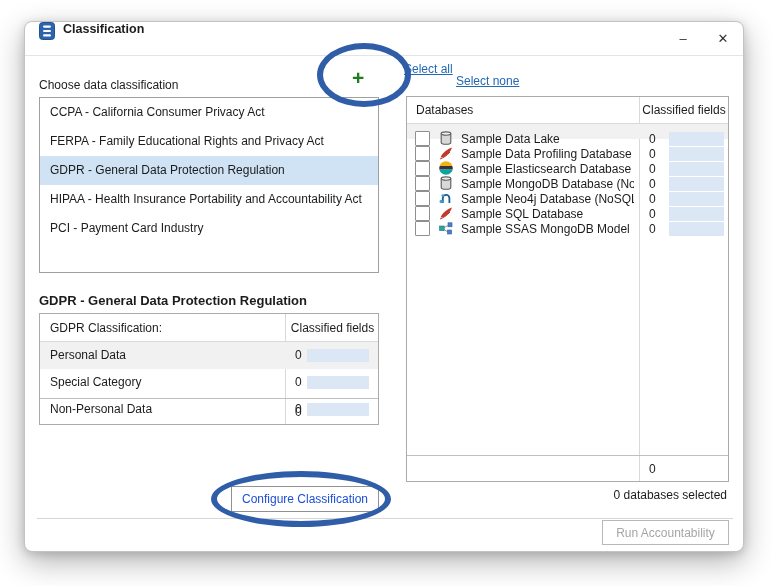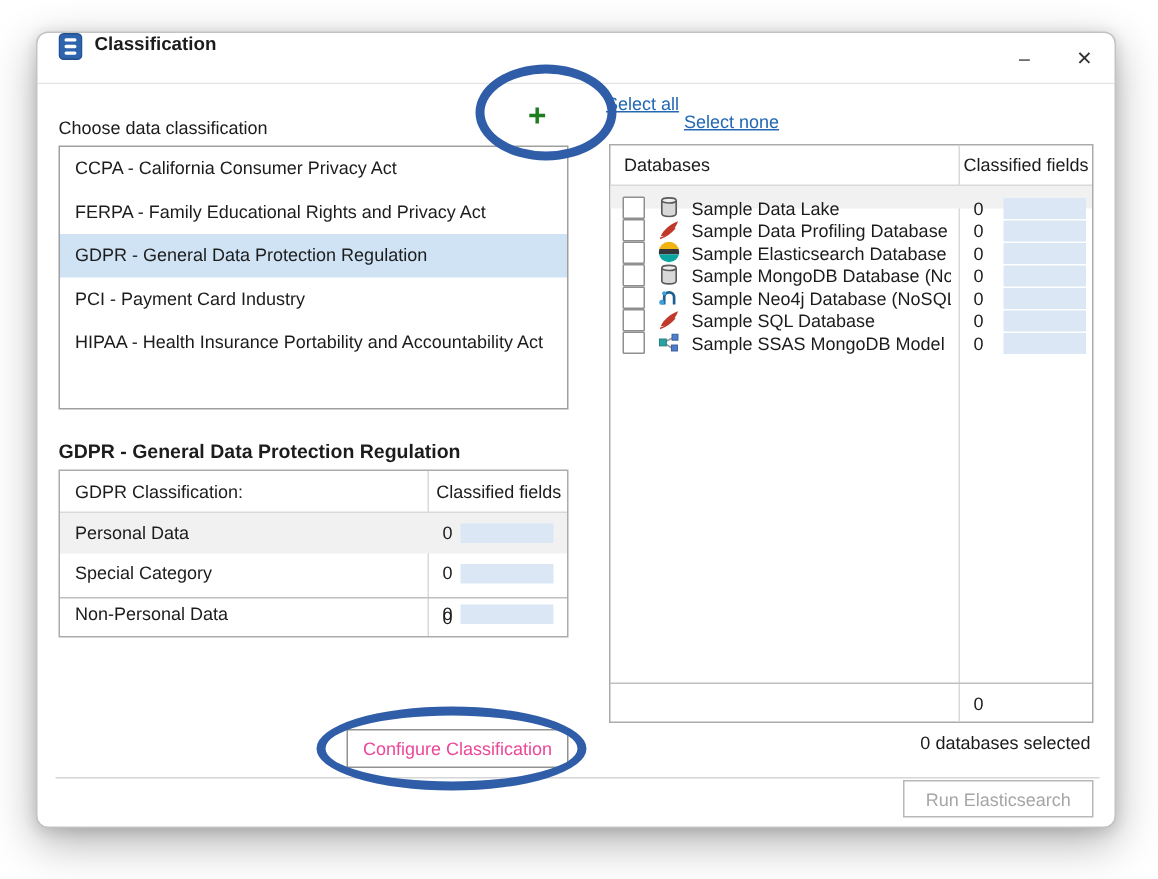--- a/index.html
+++ b/index.html
@@ -29,21 +29,21 @@
   .gdpr-head .h1{position:absolute;left:10px;top:7px;}
   .gdpr-head .h2{position:absolute;left:246px;width:93px;top:7px;text-align:center;}
   .gdpr-row{position:relative;height:27px;}
   .gdpr-row.hl{background:#f1f1f1;}
   .gdpr-row .nm{position:absolute;left:10px;top:6px;}
   .gdpr-row .ct{position:absolute;left:255px;top:6px;}
   .gdpr-row .bar{position:absolute;left:267px;top:7px;width:62px;height:13px;background:#dce7f6;}
   .gdpr-foot{position:absolute;left:0;right:0;bottom:0;height:26px;border-top:1px solid #bfbfbf;}
   .gdpr-foot .ct{position:absolute;left:255px;top:6px;}
   .btn{border:1px solid #919191;background:#fff;display:flex;align-items:center;justify-content:center;
-       font-family:"Liberation Sans",sans-serif;font-size:12px;color:#ec4899;}
+       font-family:"Liberation Sans",sans-serif;font-size:12px;color:#1d4ed8;}
   .configure-btn{position:absolute;left:206px;top:464px;width:148px;height:26px;}
   .bottom-divider{position:absolute;left:12px;top:496px;width:696px;height:1px;background:#d6d6d6;}
   
   .link{position:absolute;top:40px;color:#2268b2;text-decoration:underline;cursor:pointer;}
   .link.select-all{left:379px;}
   .link.select-none{left:431px;margin-top:12px;}
   .db-table{position:absolute;left:381px;top:74px;width:323px;height:386px;border:1px solid #ababab;background:#fff;}
   .db-table .vline{position:absolute;left:232px;top:0;bottom:0;width:1px;background:#d9d9d9;}
   .db-head{position:relative;height:27px;border-bottom:1px solid #d9d9d9;}
   .db-head .h1{position:absolute;left:9px;top:6px;}
@@ -86,22 +86,22 @@
       </div>
     </div>
 
     <div class="label">Choose data classification</div>
     <div class="plus-btn">+</div>
 
     <div class="class-list">
       <div class="class-item">CCPA - California Consumer Privacy Act</div>
       <div class="class-item">FERPA - Family Educational Rights and Privacy Act</div>
       <div class="class-item selected">GDPR - General Data Protection Regulation</div>
+      <div class="class-item">HIPAA - Health Insurance Portability and Accountability Act</div>
       <div class="class-item">PCI - Payment Card Industry</div>
-      <div class="class-item">HIPAA - Health Insurance Portability and Accountability Act</div>
     </div>
 
     <div class="detail-heading">GDPR - General Data Protection Regulation</div>
 
     <div class="gdpr-table">
       <div class="vline"></div>
       <div class="gdpr-head">
         <span class="h1">GDPR Classification:</span>
         <span class="h2">Classified fields</span>
       </div>
@@ -239,19 +239,19 @@
         <span class="bar"></span>
       </div>
 
       <div class="db-foot">
         <span class="ct">0</span>
       </div>
     </div>
 
     <div class="summary">0 databases selected</div>
 
-    <div class="btn run-btn">Run Elasticsearch</div>
+    <div class="btn run-btn">Run Accountability</div>
 
     <div class="annot a1"></div>
     <div class="annot a2"></div>
 
   </div>
 </div>
 
 </body></html>

